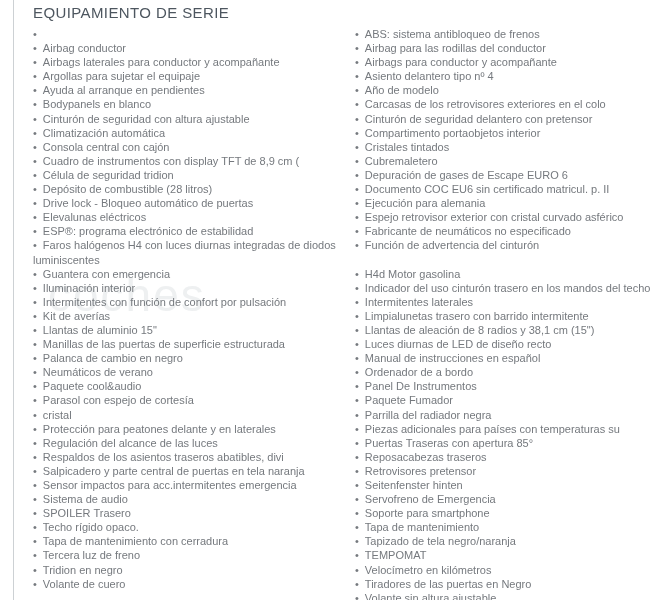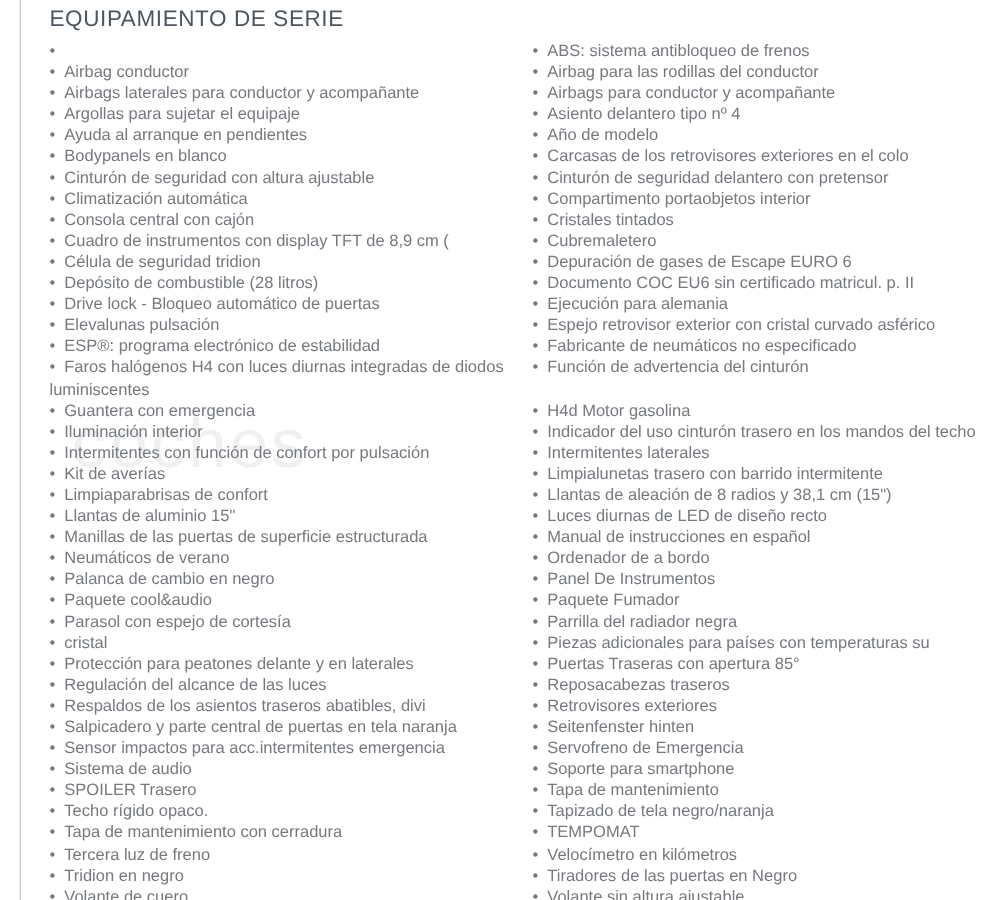--- a/index.html
+++ b/index.html
@@ -81,32 +81,31 @@
           <li>Argollas para sujetar el equipaje</li>
           <li>Ayuda al arranque en pendientes</li>
           <li>Bodypanels en blanco</li>
           <li>Cinturón de seguridad con altura ajustable</li>
           <li>Climatización automática</li>
           <li>Consola central con cajón</li>
           <li>Cuadro de instrumentos con display TFT de 8,9 cm (</li>
           <li>Célula de seguridad tridion</li>
           <li>Depósito de combustible (28 litros)</li>
           <li>Drive lock - Bloqueo automático de puertas</li>
-          <li>Elevalunas pulsación</li>
+          <li>Elevalunas eléctricos</li>
           <li>ESP®: programa electrónico de estabilidad</li>
           <li>Faros halógenos H4 con luces diurnas integradas de diodos luminiscentes</li>
           <li>Guantera con emergencia</li>
           <li>Iluminación interior</li>
           <li>Intermitentes con función de confort por pulsación</li>
           <li>Kit de averías</li>
-          <li>Limpiaparabrisas de confort</li>
           <li>Llantas de aluminio 15"</li>
           <li>Manillas de las puertas de superficie estructurada</li>
+          <li>Palanca de cambio en negro</li>
           <li>Neumáticos de verano</li>
-          <li>Palanca de cambio en negro</li>
           <li>Paquete cool&amp;audio</li>
           <li>Parasol con espejo de cortesía</li>
           <li>cristal</li>
           <li>Protección para peatones delante y en laterales</li>
           <li>Regulación del alcance de las luces</li>
           <li>Respaldos de los asientos traseros abatibles, divi</li>
           <li>Salpicadero y parte central de puertas en tela naranja</li>
           <li>Sensor impactos para acc.intermitentes emergencia</li>
           <li>Sistema de audio</li>
           <li>SPOILER Trasero</li>
@@ -141,21 +140,21 @@
           <li>Llantas de aleación de 8 radios y 38,1 cm (15")</li>
           <li>Luces diurnas de LED de diseño recto</li>
           <li>Manual de instrucciones en español</li>
           <li>Ordenador de a bordo</li>
           <li>Panel De Instrumentos</li>
           <li>Paquete Fumador</li>
           <li>Parrilla del radiador negra</li>
           <li>Piezas adicionales para países con temperaturas su</li>
           <li>Puertas Traseras con apertura 85°</li>
           <li>Reposacabezas traseros</li>
-          <li>Retrovisores exteriores</li>
+          <li>Retrovisores pretensor</li>
           <li>Seitenfenster hinten</li>
           <li>Servofreno de Emergencia</li>
           <li>Soporte para smartphone</li>
           <li>Tapa de mantenimiento</li>
           <li>Tapizado de tela negro/naranja</li>
           <li>TEMPOMAT</li>
           <li>Velocímetro en kilómetros</li>
           <li>Tiradores de las puertas en Negro</li>
           <li>Volante sin altura ajustable</li>
         </ul>

